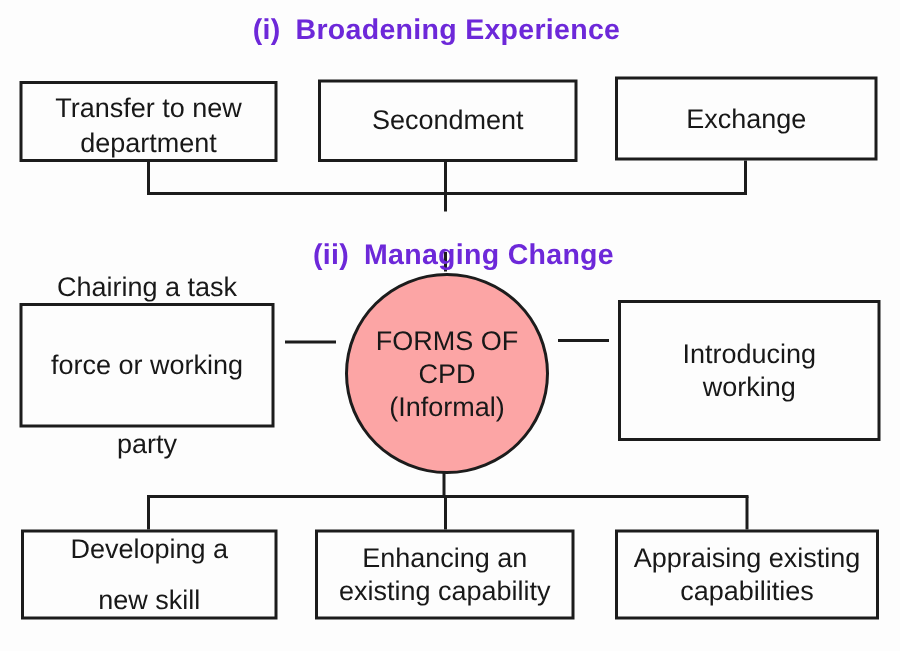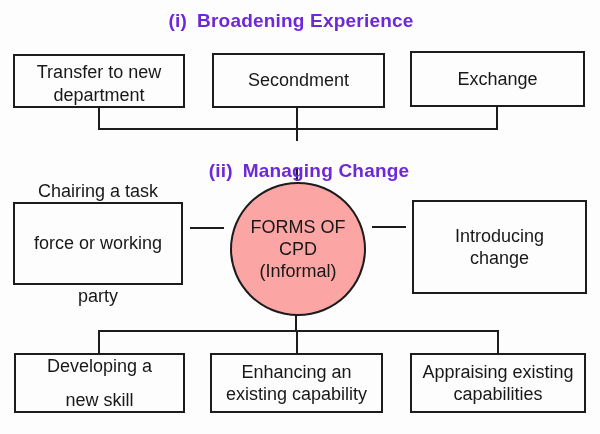--- a/index.html
+++ b/index.html
@@ -110,21 +110,21 @@
   </div>
 
   <div class="circle">
     <span class="ln">FORMS OF</span>
     <span class="ln">CPD</span>
     <span class="ln">(Informal)</span>
   </div>
 
   <div class="box" style="left:412px; top:200px; width:175px; height:94px;align-items:center;">
     <span class="ln">Introducing</span>
-    <span class="ln">change</span>
+    <span class="ln">working</span>
   </div>
 
   <div class="box" style="left:14px; top:353px; width:171px; height:60px;gap:12px;">
     <span class="ln">Developing a</span>
     <span class="ln">new skill</span>
   </div>
   <div class="box" style="left:210px; top:353px; width:173px; height:60px;">
     <span class="ln">Enhancing an</span>
     <span class="ln">existing capability</span>
   </div>

